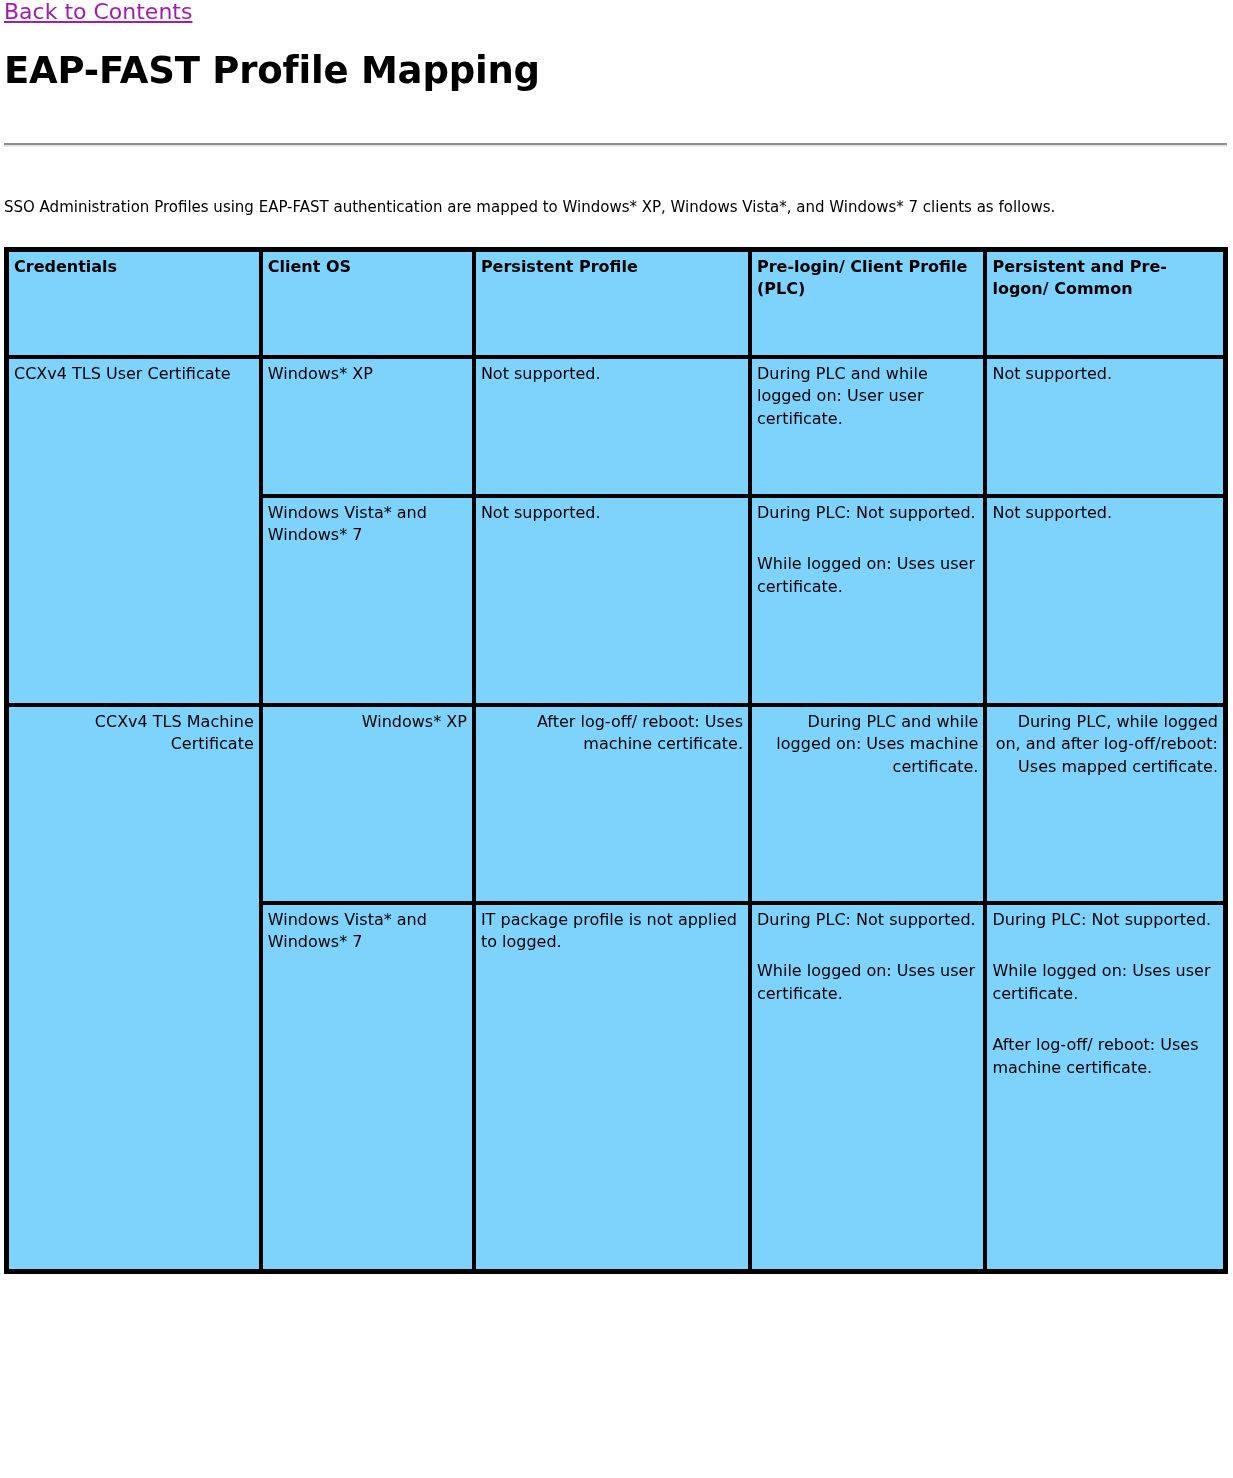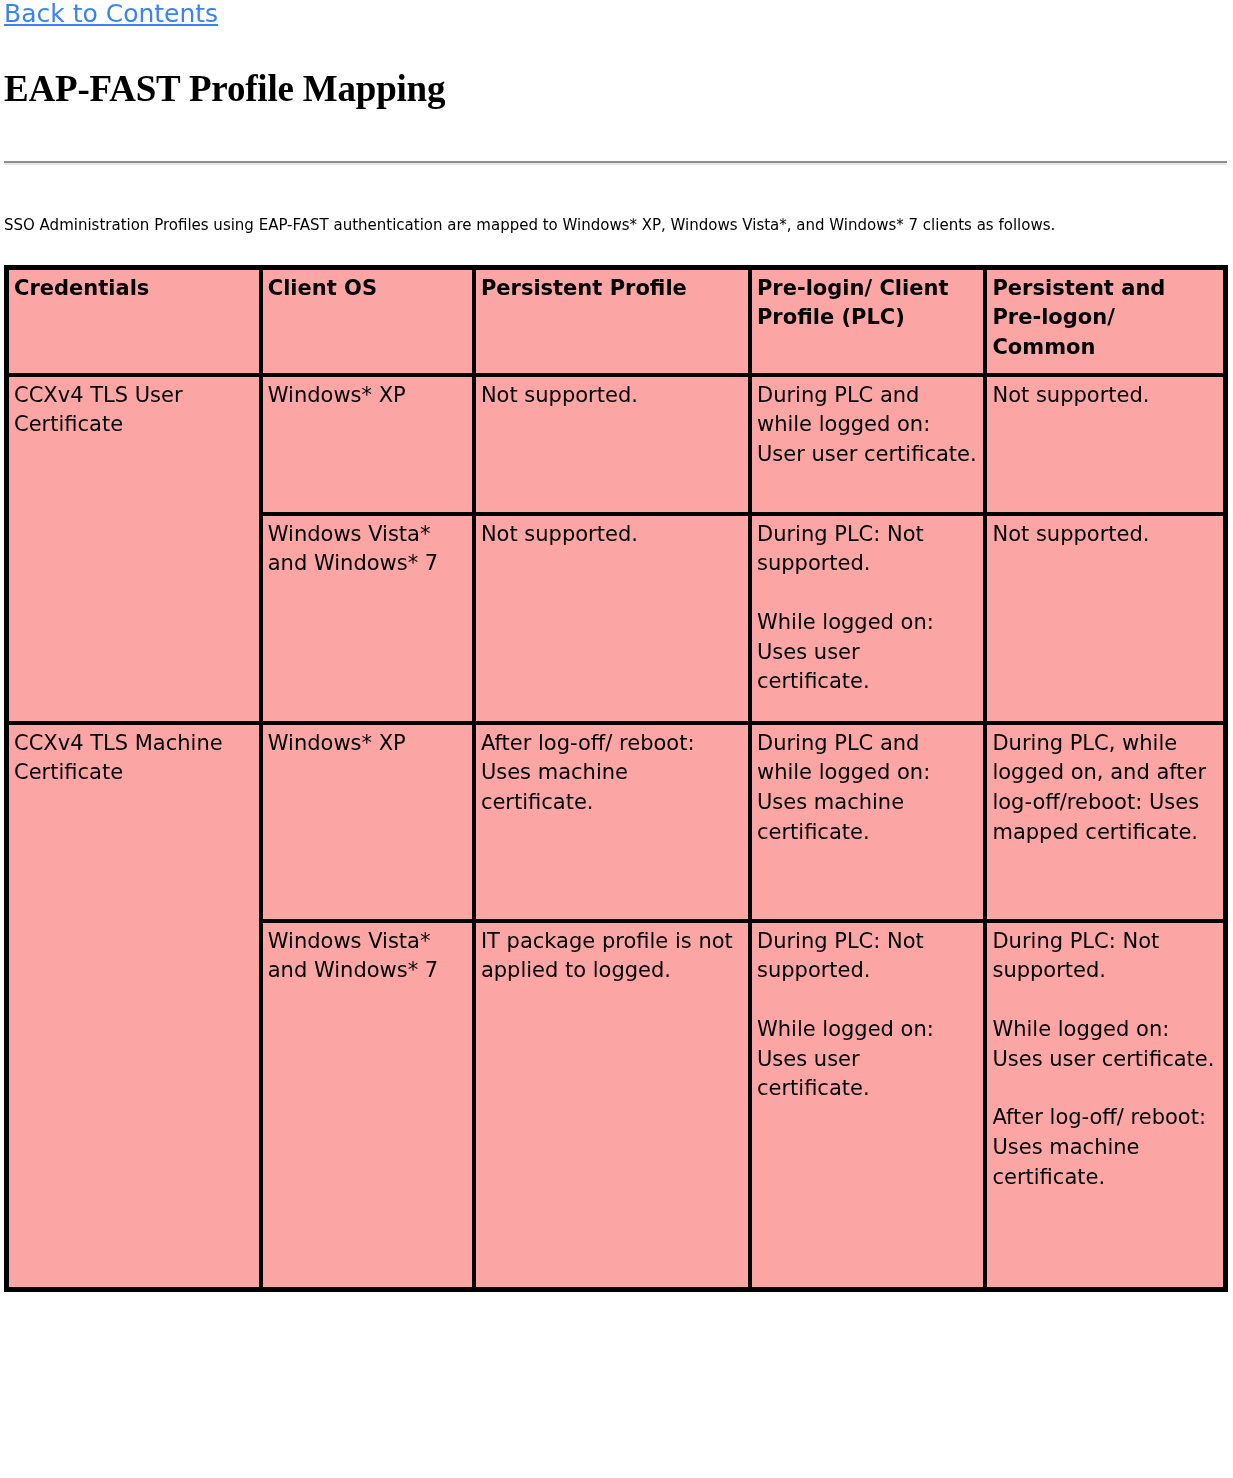--- a/index.html
+++ b/index.html
@@ -19,34 +19,33 @@
     padding: 0 6px 0 4px;
     box-sizing: border-box;
     width: 1233px;
   }
   
   .backlink-wrap {
     padding-top: 1px;
     line-height: 1.0;
   }
   a.backlink {
-    font-size: 25px;
-    color: #3b82f6;
+    font-size: 22px;
+    color: #a21caf;
     text-decoration: underline;
     font-family: "DejaVu Sans", "Liberation Sans", sans-serif;
   }
   
   h1.page-title {
     font-size: 37px;
     font-weight: bold;
-    margin: 42px 0 0 0;
+    margin: 27px 0 0 0;
     padding: 0;
     line-height: 1.15;
     letter-spacing: -0.2px;
-    font-family: Liberation Serif, serif;
   }
   
   hr.divider {
     border: 0;
     border-top: 2px solid #8c8c8c;
     border-bottom: 2px solid #e8e8e8;
     height: 0;
     margin: 50px 0 0 0;
     padding: 0;
   }
@@ -65,41 +64,41 @@
     margin-top: 29px;
     width: 1224px;
     table-layout: fixed;
     border: 3px solid #000000;
   }
   table.mapping-table td,
   table.mapping-table th {
     border: 2px solid #000000;
     vertical-align: top;
     padding: 4px 5px 5px 5px;
-    font-size: 21px;
+    font-size: 16px;
     line-height: 1.41;
     text-align: left;
-    background: #fca5a5;
+    background: #7dd3fc;
   }
   table.mapping-table th {
     font-weight: bold;
   }
   .col-credentials { width: 250px; }
   .col-clientos    { width: 210px; }
   .col-persistent  { width: 272px; }
   .col-plc         { width: 232px; }
   .col-prelogon    { width: 236px; }
 
   .cell-para { margin: 0; padding: 0; }
   .cell-gap  { height: 29px; }
 
   th.hdr { height: 94px; }
   tr.row-1 td { height: 126px; margin-top: 24px; }
   tr.row-2 td { height: 196px; }
-  tr.row-3 td { height: 185px; }
+  tr.row-3 td { height: 185px; text-align: right; }
   tr.row-4 td { height: 355px; }
   td.rowspan-cell { vertical-align: top; }
 </style>
 </head>
 <body>
 
 <div class="page">
 
   <div class="backlink-wrap">
     <a class="backlink" href="#">Back to Contents</a>

